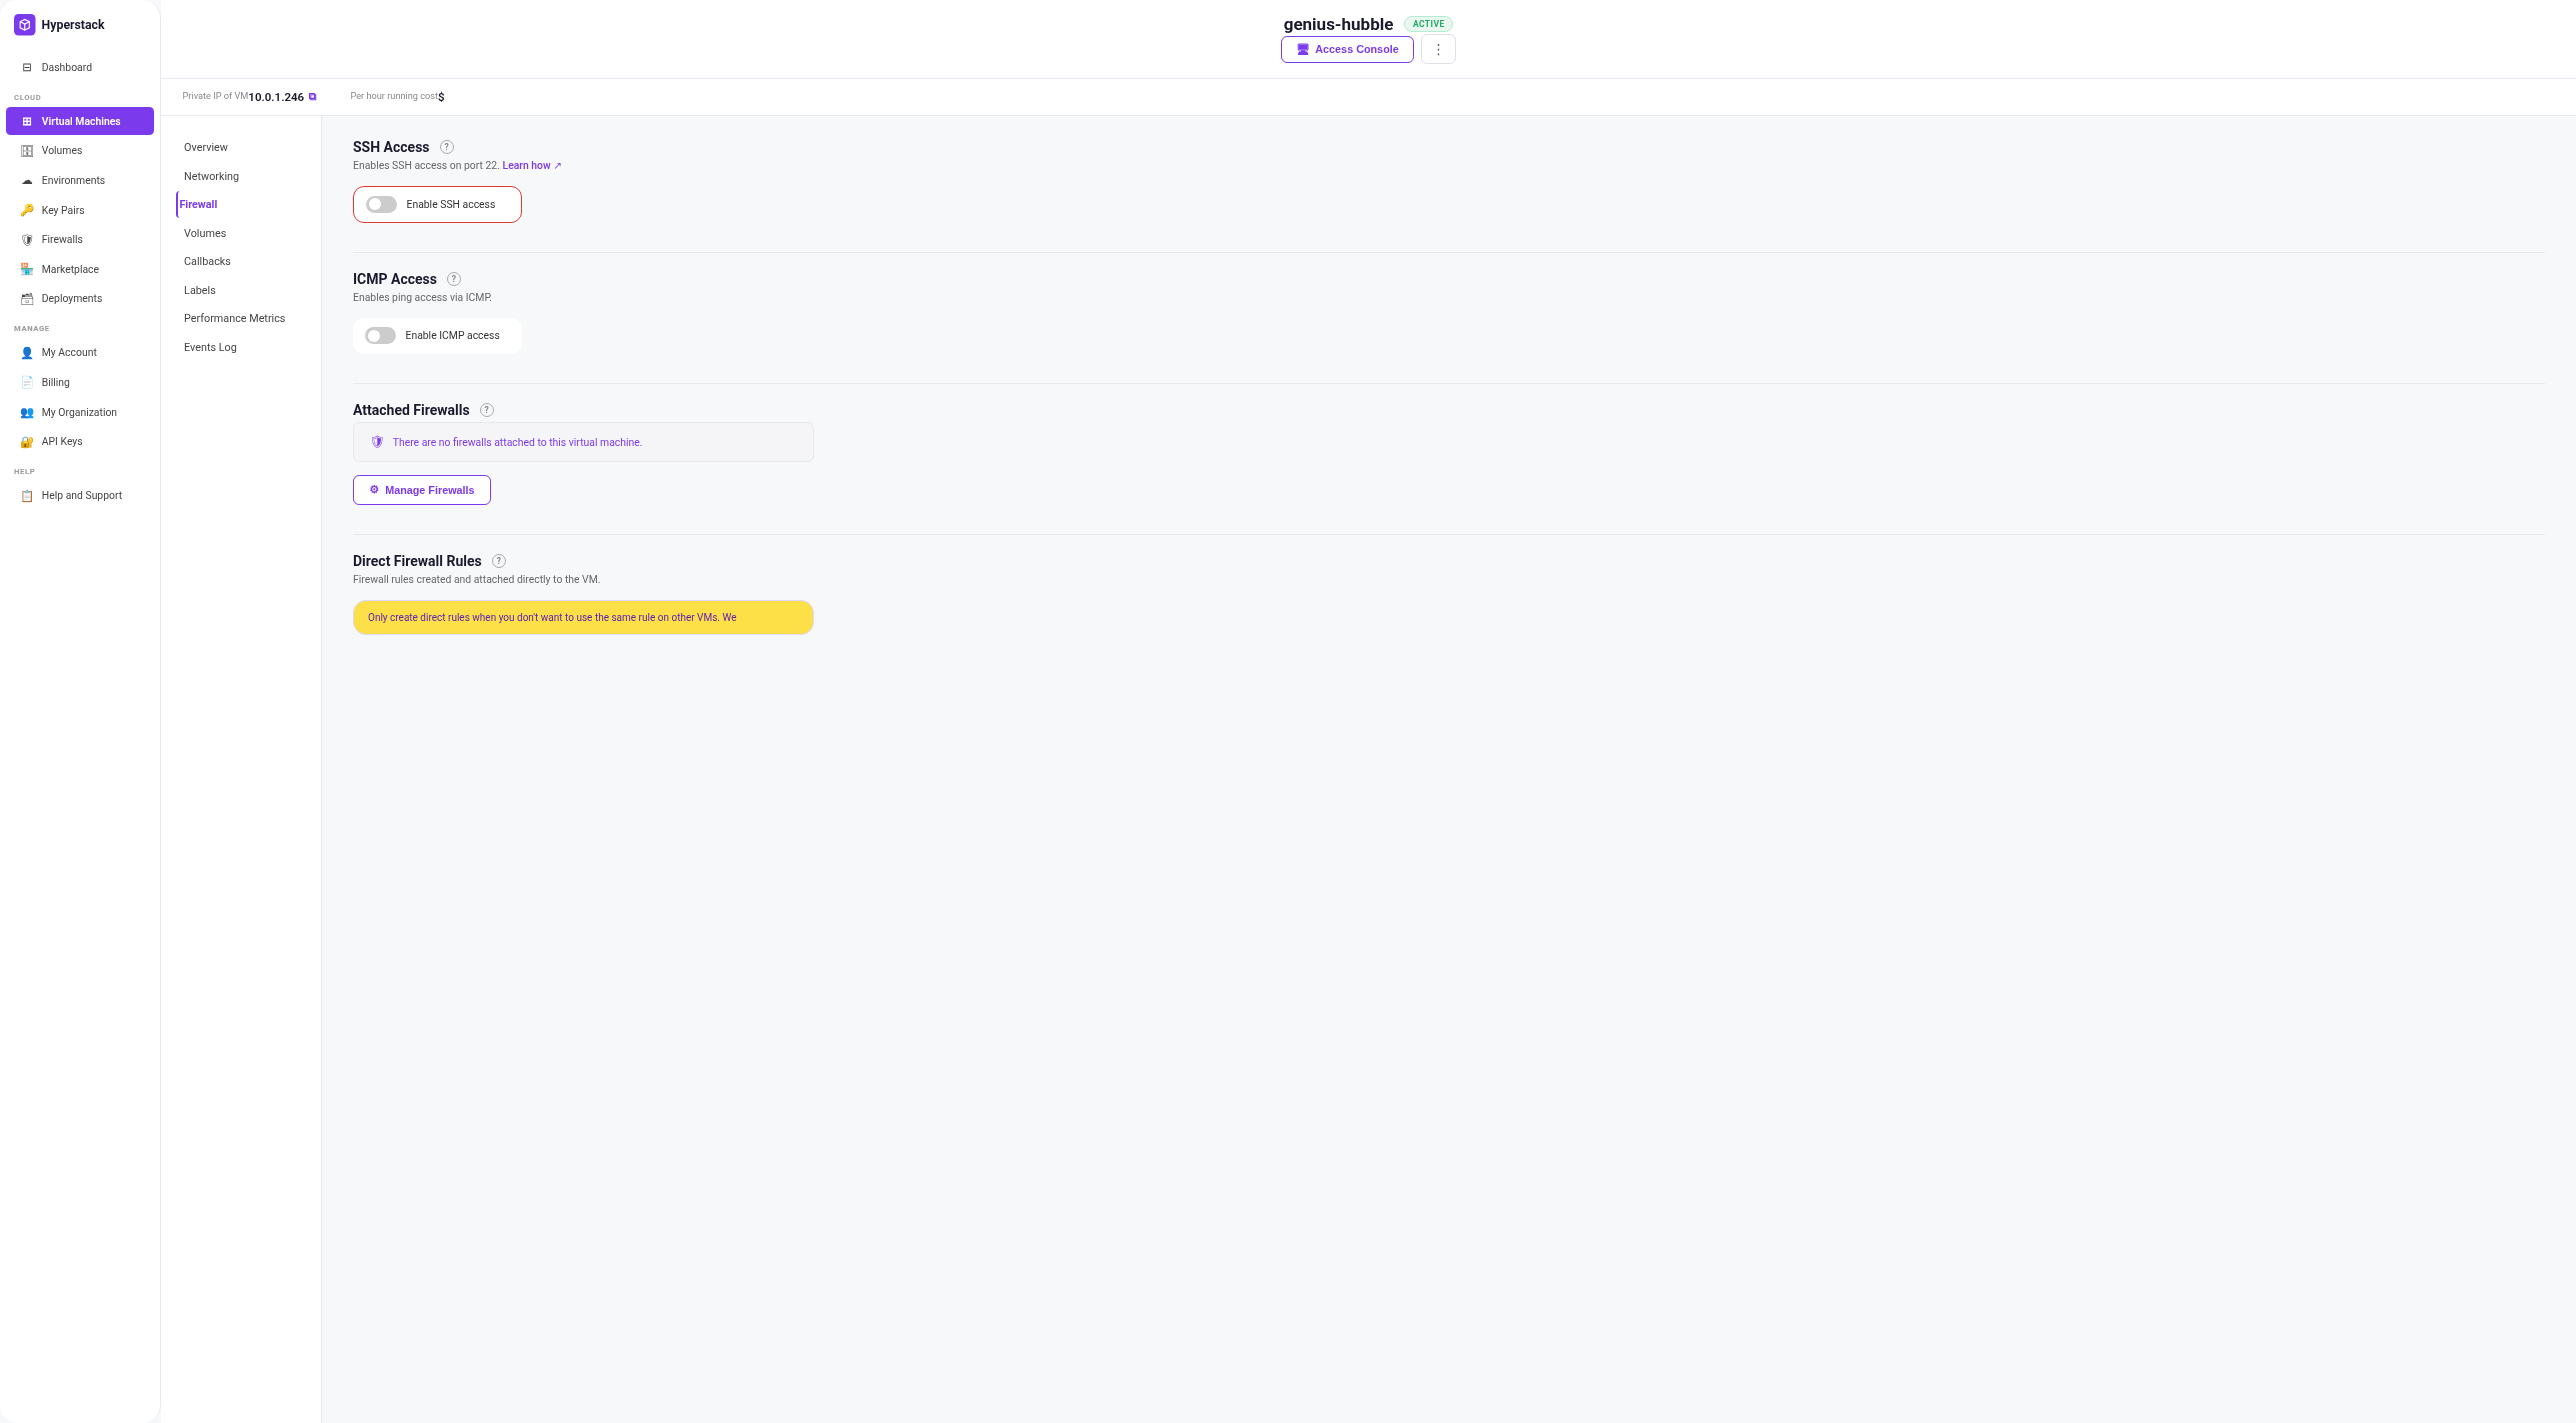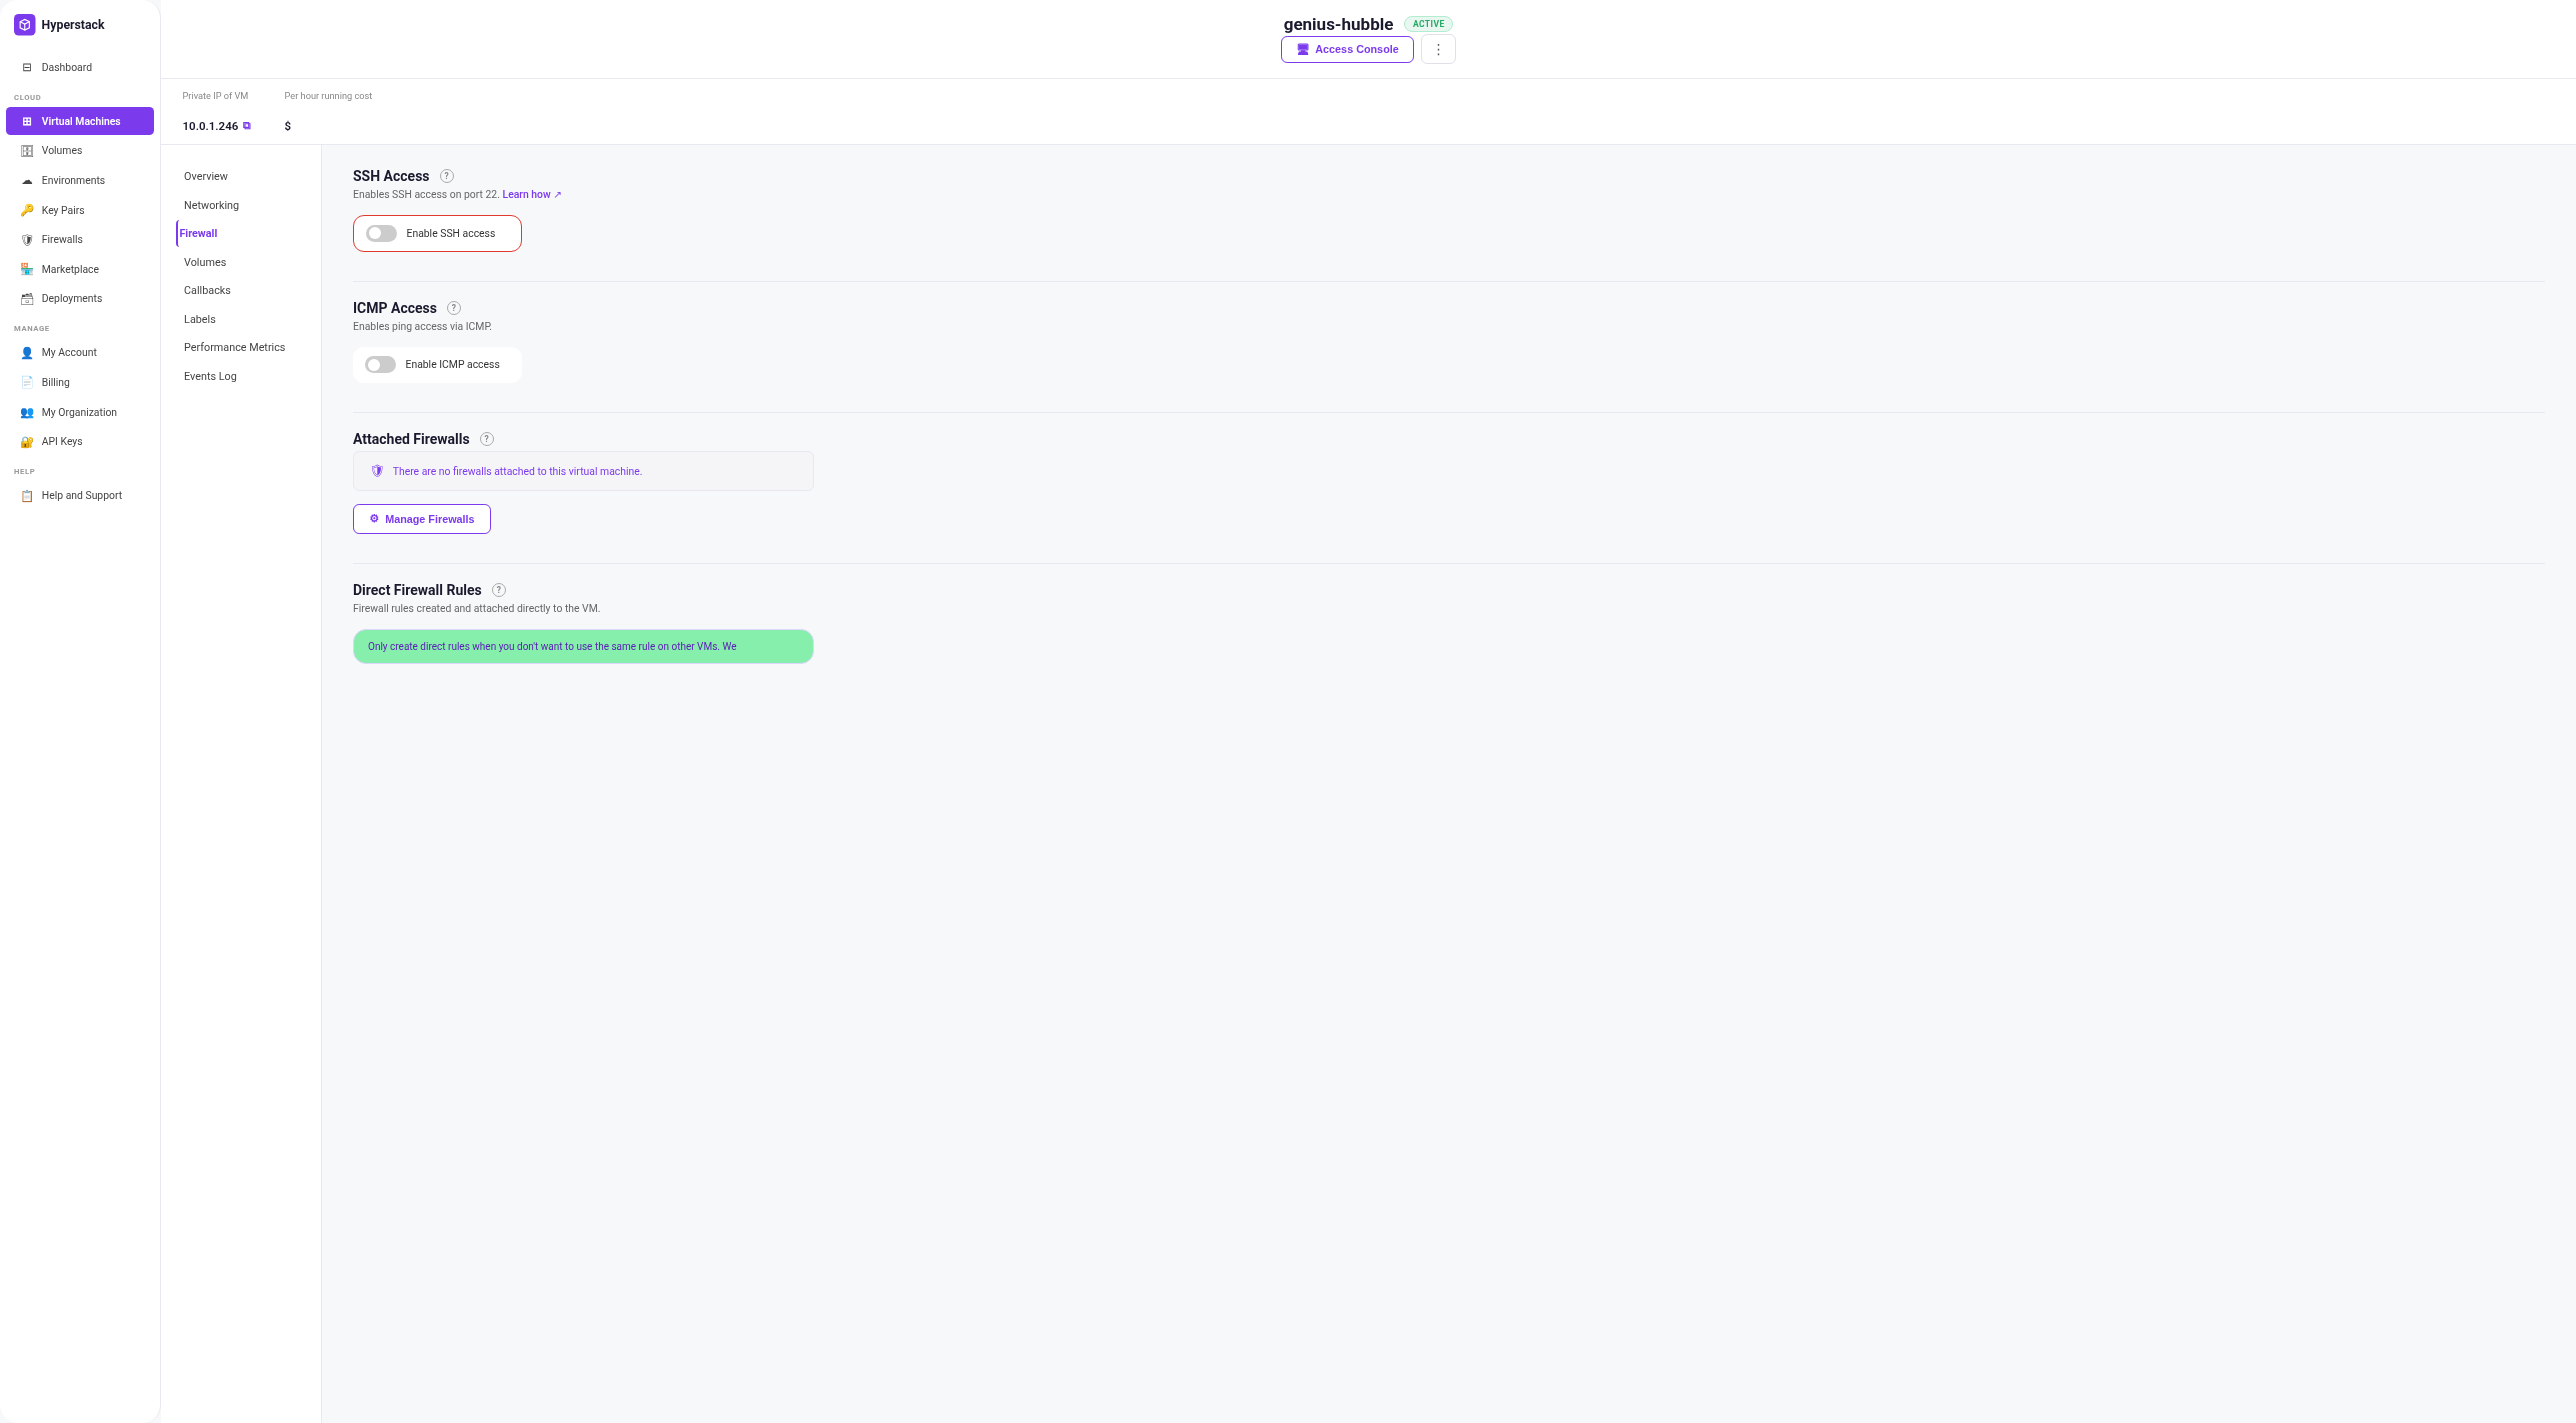--- a/index.html
+++ b/index.html
@@ -105,21 +105,21 @@
     }
 
     
     .meta-bar {
       padding: 10.8px 21.5px;
       background: #fff;
       border-bottom: 0.8px solid #e8e8f0;
       display: flex;
       gap: 34px;
     }
-    .meta-item { display: flex; flex-direction: column; gap: 18px; }
+    .meta-item { display: flex; flex-direction: row; gap: 0; text-align: center; }
     .meta-label { font-size: 9.2px; color: #888; }
     .meta-value { font-size: 11.5px; font-weight: 600; color: #1a1a2e; display: flex; align-items: center; gap: 4.6px; }
     .copy-icon { color: #7c3aed; cursor: pointer; font-size: 10.8px; }
 
     
     .content-area {
       flex: 1;
       display: flex;
       overflow: hidden;
     }
@@ -249,21 +249,21 @@
       border-radius: 6.1px;
       padding: 7.7px 15.4px;
       font-size: 10.8px;
       font-weight: 600;
       cursor: pointer;
       width: fit-content;
     }
 
     
     .direct-notice {
-      background: #86efac;
+      background: #fde047;
       border: 0.8px solid #ddd6fe;
       border-radius: 13px;
       padding: 10.8px 14px;
       font-size: 10px;
       color: #5b21b6;
       max-width: 461px;
     }
 
     .divider { border: none; border-top: 0.8px solid #e8e8f0; margin: 7.7px 0 18.4px 0; }
   </style>

